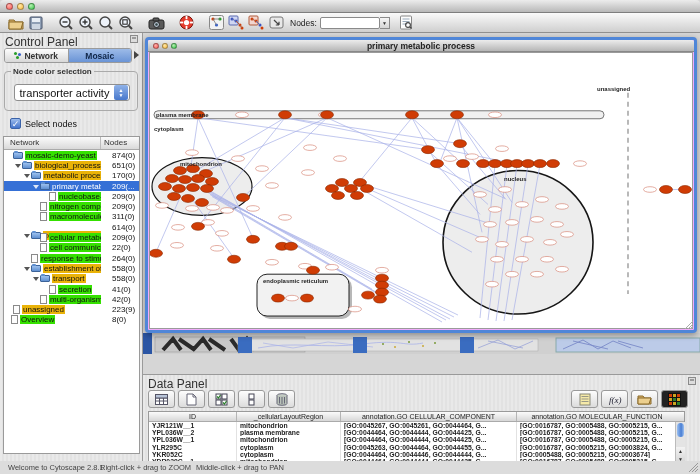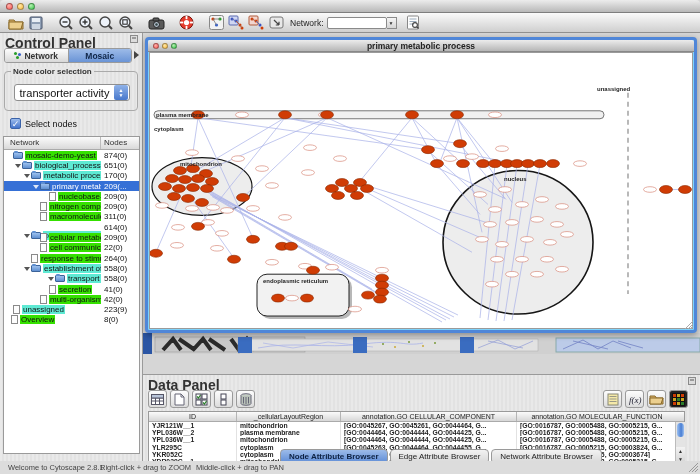--- a/index.html
+++ b/index.html
@@ -30,22 +30,22 @@
   .search-input { width:60px; height:12px; font-size:8px; border:1px solid #8a8a8a;
     border-radius:2px; background:#fff; padding:0 2px; }
   .dd-btn { width:10px; height:12px; border:1px solid #8a8a8a; border-left:none;
     background:linear-gradient(#f5f5f5,#d5d5d5); font-size:5px; color:#333;
     display:inline-flex; align-items:center; justify-content:center; }
 
   
   .control-panel { position:absolute; left:0; top:33px; width:143px; height:428px;
     background:repeating-linear-gradient(90deg,#e9e9e9 0 2px,#e2e2e2 2px 4px);
     border-right:1px solid #9a9a9a; }
-  .panel-head { position:relative; height:13px; font-size:14px; color:#333;
-    padding:2px 0 0 5px;font-weight:bold; }
+  .panel-head { position:relative; height:13px; font-size:12px; color:#333;
+    padding:2px 0 0 5px; }
   .float-icon { position:absolute; right:4px; top:2px; width:8px; height:8px;
     border:1px solid #8a8a8a; background:#dcdcdc; }
   .float-icon::after{ content:""; position:absolute; left:1px; top:1px; width:4px;
     height:2px; background:#9a9a9a; }
   .cp-tabs { position:absolute; left:4px; top:15px; width:128px; height:15px;
     display:flex; border:1px solid #9a9a9a; border-radius:3px; overflow:hidden;
     background:#e8e8e8; }
   .cp-tab { flex:1; display:flex; align-items:center; justify-content:center;
     gap:3px; font-size:8.5px; font-weight:bold; color:#333;
     border-right:1px solid #9a9a9a; background:linear-gradient(#fdfdfd,#d8d8d8); }
@@ -76,39 +76,39 @@
   .tree-box { position:absolute; left:3px; top:103px; width:137px; height:318px;
     background:#fff; border:1px solid #9a9a9a; }
   .tree-header { height:13px; display:flex; border-bottom:1px solid #aaa;
     background:linear-gradient(#fbfbfb,#d9d9d9); font-size:8px; color:#333; }
   .tree-header .h1 { width:97px; padding:1px 0 0 6px; border-right:1px solid #bbb; }
   .tree-header .h2 { flex:1; padding:1px 0 0 3px; }
   .tree-rows { position:relative; }
   .tree-row { height:10.3px; display:flex; align-items:center; font-size:8px;
     color:#111; white-space:nowrap; }
   .tree-row .tr-left { width:97px; display:flex; align-items:center; overflow:hidden; }
-  .tree-row .tr-count { flex:1; padding-left:3px; overflow:hidden; }
+  .tree-row .tr-count { flex:1; padding-left:3px; overflow:hidden;margin-left:8px; }
   .tree-row.sel { background:#3570d6; color:#fff; }
   .expander { width:7px; height:7px; flex:none; position:relative; }
   .expander.open::after{ content:""; position:absolute; left:0; top:2px;
     border-left:3.5px solid transparent; border-right:3.5px solid transparent;
     border-top:4px solid #555; }
   .tree-row.sel .expander.open::after{ border-top-color:#dce6f8; }
   .icon-folder { width:10px; height:7px; flex:none; background:linear-gradient(#9cc0ee,#5f8fd0);
     border:0.5px solid #3c6399; border-radius:1px; position:relative; margin-right:2px; }
   .icon-folder::before { content:""; position:absolute; left:0; top:-2px; width:4px;
     height:2px; background:#5f8fd0; border-radius:1px 1px 0 0; }
   .icon-file { width:7px; height:9px; flex:none; background:#fdfdfd;
     border:0.5px solid #8a8a8a; margin-right:2px; }
   .hl-green { background:#35e000; padding:0 1px; }
-  .hl-red { background:#5eead4; padding:0 1px; }
+  .hl-red { background:#eab308; padding:0 1px; }
 
   
   .net-window { position:absolute; left:145px; top:37px; width:552px; height:296px;
-    border:3px solid #4f86d8; border-radius:4px; background:#7dd3fc;
+    border:3px solid #4f86d8; border-radius:4px; background:#f0abfc;
     box-shadow:0 2px 6px rgba(0,0,0,.35); }
   .net-titlebar { position:relative; height:12px;
     background:linear-gradient(#ececec,#b6b6b6); border-bottom:1px solid #888;
     border-radius:2px 2px 0 0; }
   .net-titlebar .title { position:absolute; left:0; right:0; top:1px;
     text-align:center; font-size:8.5px; font-weight:bold; color:#222; }
   .net-lights { position:absolute; left:5px; top:2.5px; display:flex; gap:3px; }
   .net-lights .light { width:6px; height:6px; }
   .net-canvas { position:absolute; left:1px; right:1px; top:12px; bottom:1px;
     background:#fff; border:1px solid #9a9a9a; }
@@ -120,21 +120,21 @@
 
   
   .strip { position:absolute; left:143px; top:333px; width:557px; height:21px; }
 
   
   .data-panel { position:absolute; left:143px; top:374px; width:557px; height:94px;
     background:repeating-linear-gradient(90deg,#e9e9e9 0 2px,#e2e2e2 2px 4px);
     border-top:1px solid #9a9a9a; }
   .dp-toolbar { position:absolute; left:5px; top:14px; height:20px; display:flex;
     align-items:center; gap:3px; }
-  .dp-btn { width:19px; height:18px; border:1px solid #9a9a9a; border-radius:3px;
+  .dp-btn { width:27px; height:18px; border:1px solid #9a9a9a; border-radius:3px;
     background:linear-gradient(#fdfdfd,#dcdcdc); display:flex; align-items:center;
     justify-content:center; }
   .dp-toolbar-right { position:absolute; right:12px; top:14px; height:20px;
     display:flex; gap:3px; align-items:center; }
   .dp-table { position:absolute; left:5px; top:36px; width:537px; height:54px;
     background:#fff; border:1px solid #9a9a9a; font-size:7.5px; }
   .dpt-head { display:flex; height:10px; background:linear-gradient(#fbfbfb,#d7d7d7);
     border-bottom:1px solid #aaa; font-size:7px; color:#222; }
   .dpt-head div { border-right:1px solid #b5b5b5; padding:1px 0 0 0; text-align:center;
     overflow:hidden; white-space:nowrap; }
@@ -272,21 +272,21 @@
           <line x1="4" y1="4" x2="8" y2="6" stroke="#b05a3a"></line>
           <line x1="8" y1="6" x2="12" y2="10" stroke="#5a6ab0"></line>
         </svg>
     </span>
     <span class="tb-icon">
       <svg width="15" height="14">
           <rect x="1" y="1" width="13" height="11" rx="2" fill="#e8e8e8" stroke="#777"></rect>
           <path d="M5 4 l5 5 M10 9 l-3.2 0 M10 9 l0 -3.2" stroke="#444" stroke-width="1.2" fill="none"></path>
         </svg>
     </span>
-    <span class="search-label">Network:</span>
+    <span class="search-label">Nodes:</span>
     <input class="search-input" type="text" value="" style="">
     <span class="dd-btn">▼</span>
     <span class="tb-gap" style="width:6px"></span>
     <span class="tb-icon">
       <svg width="14" height="15">
           <rect x="1.5" y="1" width="11" height="13" rx="1" fill="#fdfdfd" stroke="#888"></rect>
           <line x1="3.5" y1="4" x2="10.5" y2="4" stroke="#9ab" stroke-width="1"></line>
           <line x1="3.5" y1="6.5" x2="10.5" y2="6.5" stroke="#9ab" stroke-width="1"></line>
           <line x1="3.5" y1="9" x2="8" y2="9" stroke="#9ab" stroke-width="1"></line>
           <circle cx="9" cy="10" r="2.4" fill="none" stroke="#444" stroke-width="1.1"></circle>
@@ -427,21 +427,21 @@
           </div>
           <div class="tree-row">
             <div class="tr-left" style="padding-left: 20px;">
               <span class="expander open"></span>
               <span class="icon-folder"></span>
               <span class="hl-red">establishment of lo</span>
             </div>
             <span class="tr-count">558(0)</span>
           </div>
           <div class="tree-row">
-            <div class="tr-left" style="padding-left: 44px;">
+            <div class="tr-left" style="padding-left: 29px;">
               <span class="expander open"></span>
               <span class="icon-folder"></span>
               <span class="hl-red">transport</span>
             </div>
             <span class="tr-count">558(0)</span>
           </div>
           <div class="tree-row">
             <div class="tr-left" style="padding-left: 38px;">
               <span class="expander"></span>
               <span class="icon-file"></span>
@@ -803,25 +803,20 @@
             <div class="c3">[GO:0016787, GO:0005488, GO:0005215, G...</div>
           </div>
         </div>
       <div class="dp-scroll">
         <div class="dp-thumb"></div>
         <div class="dp-arrows">▲<br>▼</div>
       </div>
     </div>
   </div>
 
-  <div class="bottom-tabs">
-    <span class="b-tab sel">Node Attribute Browser</span>
-    <span class="b-tab">Edge Attribute Browser</span>
-    <span class="b-tab">Network Attribute Browser</span>
-  </div>
 
   <div class="statusbar">
     <span style="left:8px">Welcome to Cytoscape 2.8.1</span>
     <span style="left:100px">Right-click + drag to ZOOM</span>
     <span style="left:196px">Middle-click + drag to PAN</span>
     <span class="app-grip"></span>
   </div>
 
 </div>
 

